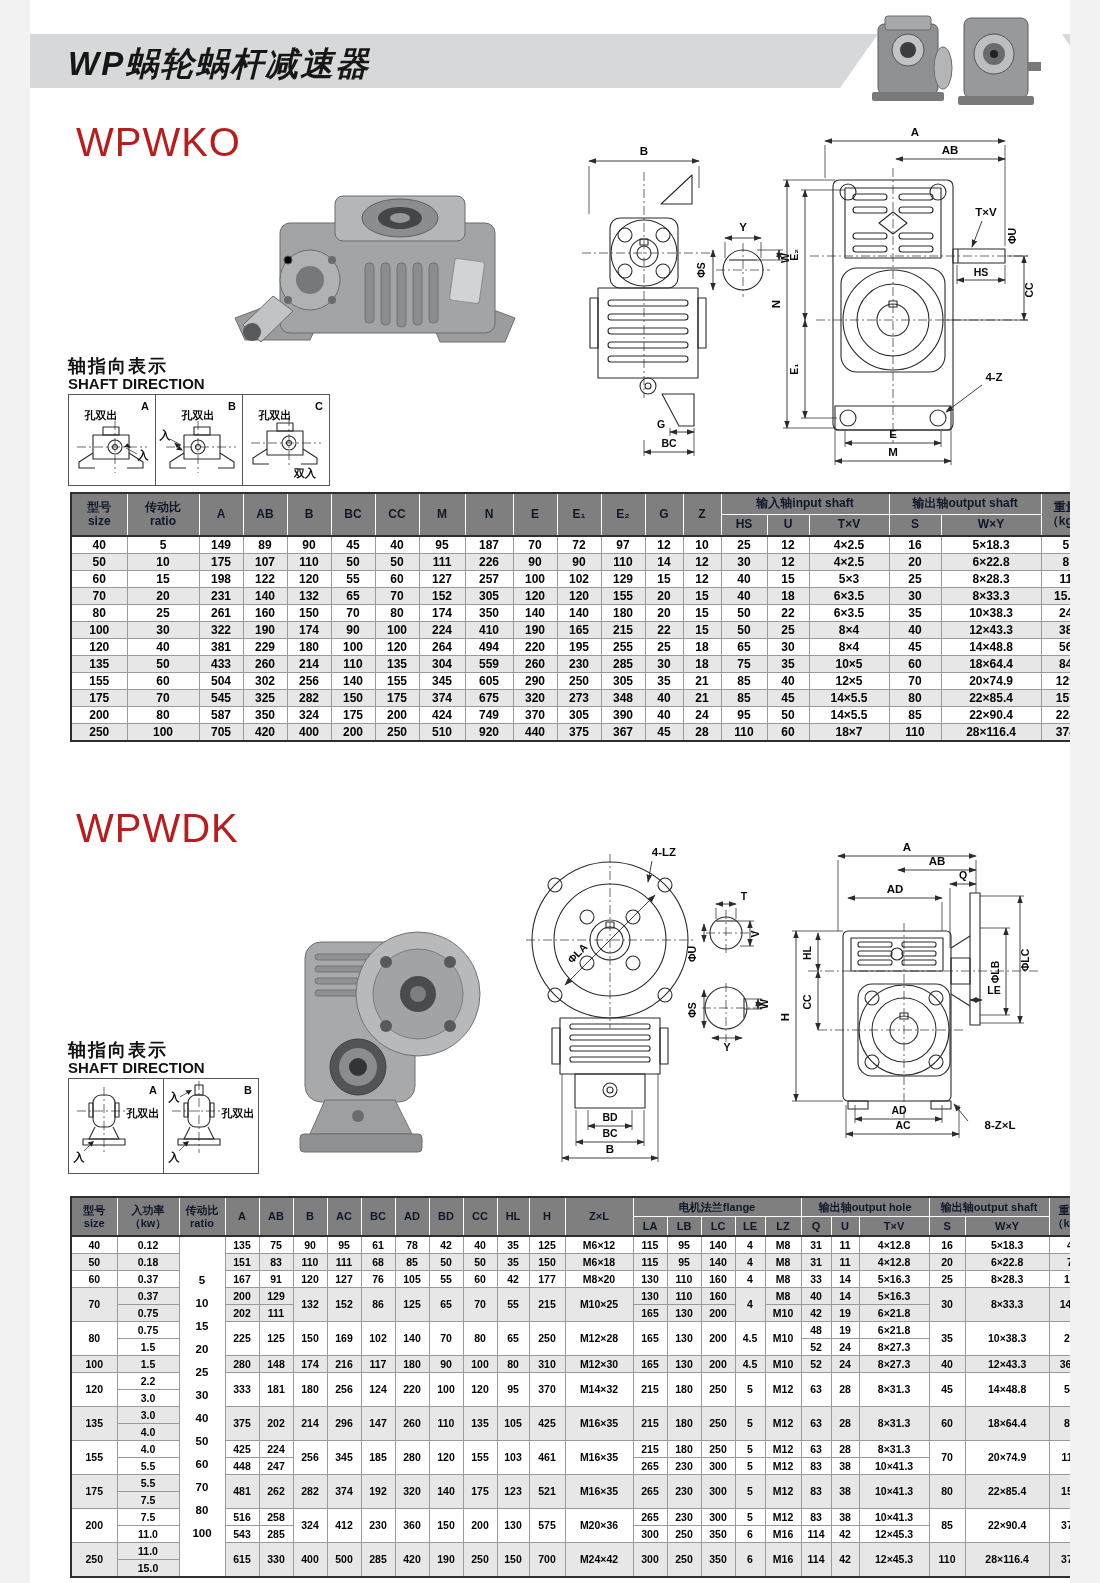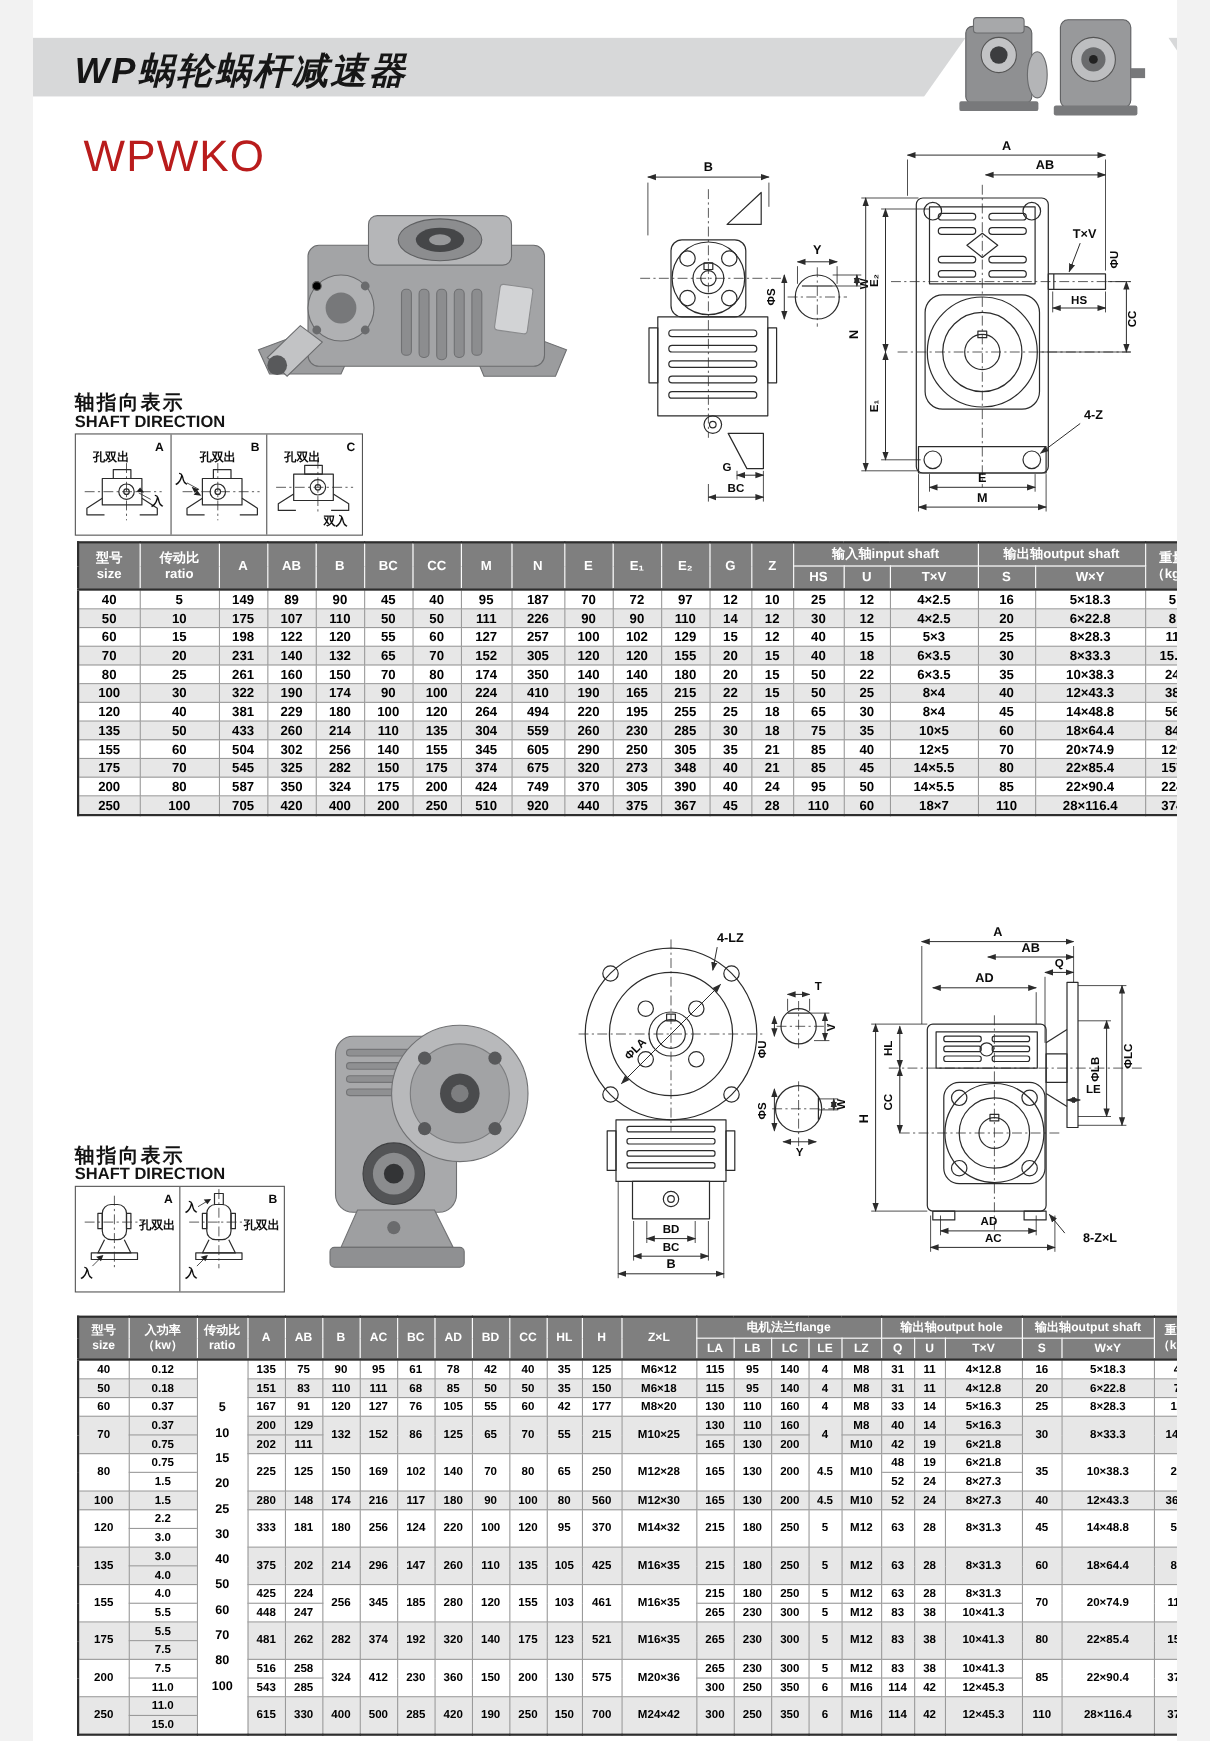--- a/index.html
+++ b/index.html
@@ -36,21 +36,21 @@
   .tln{fill:none;stroke:#2b2b2b;stroke-width:1.1;stroke-linejoin:round;}
   .tlt{fill:none;stroke:#2b2b2b;stroke-width:0.75;}
   .cln{fill:none;stroke:#2b2b2b;stroke-width:0.7;stroke-dasharray:9 3 2 3;}
   .dim{fill:none;stroke:#2b2b2b;stroke-width:0.9;}
   .dtx{font:bold 11.5px "Liberation Sans",sans-serif;fill:#0a0a0a;text-anchor:middle;}
   .sm{font-size:10.5px;}
   .ptx{font:bold 11px "Liberation Sans",sans-serif;fill:#0a0a0a;text-anchor:middle;}
 
   
   .dtable{border-collapse:collapse;table-layout:fixed;background:#fff;border:2px solid #2e2e2e;position:absolute;}
-  .dtable th{background:#7f7f7f;color:#ffffff;border:1px solid #fdfdfd;font-weight:bold;
+  .dtable th{background:#7f7f7f;color:#0f172a;border:1px solid #fdfdfd;font-weight:bold;
              white-space:pre-line;padding:1px 0;line-height:1.12;text-align:center;}
   .dtable td{border:1px solid #9a9a9a;text-align:center;font-weight:bold;color:#000;
              padding:0;line-height:1.2;vertical-align:middle;}
   .dtable thead{border-bottom:2px solid #2e2e2e;}
   .dtable tr.shade td{background:#e7e7e7;}
   .dtable tr.grp td{border-top:1.6px solid #4a4a4a;}
   .tab1{left:40px;top:492px;width:1020px;}
   .tab1 th{font-size:12px;height:18px;}
   .tab1 td{font-size:12px;height:16px;}
   .tab2{left:40px;top:1196px;width:1020px;}
@@ -620,20 +620,21 @@
           <td>110</td>
           <td>60</td>
           <td>18×7</td>
           <td>110</td>
           <td>28×116.4</td>
           <td>374</td>
         </tr>
       </tbody>
     </table>
 
+  <div class="sec-title t2">WPWDK</div>
 
   <svg class="abs" style="left:240px;top:872px" width="215" height="295" viewBox="0 0 215 295">
     <rect x="35" y="70" width="110" height="160" rx="16" fill="#a8a9ab" stroke="#6f7072"></rect>
     <g fill="#8f9092" stroke="#747577">
       <rect x="45" y="82" width="70" height="6" rx="3"></rect>
         <rect x="45" y="94" width="70" height="6" rx="3"></rect>
       <rect x="45" y="106" width="70" height="6" rx="3"></rect>
         <rect x="45" y="118" width="70" height="6" rx="3"></rect>
     </g>
     <circle cx="148" cy="122" r="62" fill="#b8b9bb" stroke="#707173"></circle>
@@ -1087,21 +1088,21 @@
           <td>1.5</td>
           <td>280</td>
           <td>148</td>
           <td>174</td>
           <td>216</td>
           <td>117</td>
           <td>180</td>
           <td>90</td>
           <td>100</td>
           <td>80</td>
-          <td>560</td>
+          <td>310</td>
           <td>M12×30</td>
           <td>165</td>
           <td>130</td>
           <td>200</td>
           <td>4.5</td>
           <td>M10</td>
           <td>52</td>
           <td>24</td>
           <td>8×27.3</td>
           <td>40</td>

